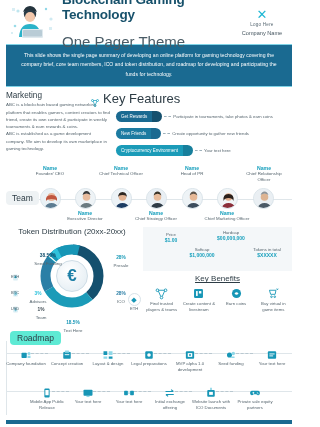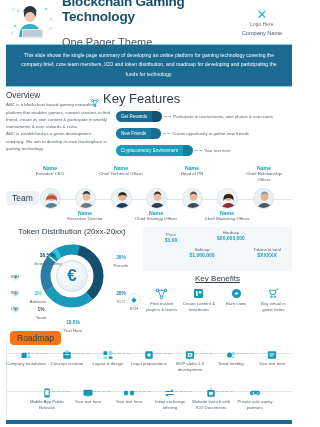--- a/index.html
+++ b/index.html
@@ -12,21 +12,21 @@
     overflow:hidden;
   }
   .page { position:relative; width:298px; height:427px; background:#fff; }
 
   
   .header { display:flex; align-items:center; padding:4px 8px 2px 6px; height:42px; }
   .hero-illus { width:52px; height:38px; position:relative; flex:0 0 52px; }
   .hero-illus svg { width:52px; height:38px; display:block; }
   .title-wrap { flex:1; padding-left:4px; }
   .title-main { font-size:13.5px; font-weight:bold; color:#17516b; letter-spacing:-0.2px; line-height:1.1; }
-  .title-sub { font-size:11px; color:#4a5c66; line-height:1.2; margin-top:11px; }
+  .title-sub { font-size:15px; color:#4a5c66; line-height:1.2; margin-top:11px; }
   .logo-box { width:56px; text-align:center; flex:0 0 56px; }
   .logo-mark { font-size:13px; color:#1fb7d4; line-height:1; }
   .logo-here { font-size:4.6px; color:#5b6b75; letter-spacing:.2px; margin-top:1px; }
   .company-name { font-size:5.6px; color:#45555f; margin-top:3px; }
 
   
   .banner {
     background:#1a6a91; color:#ffffff;
     margin:2px 6px 0 6px; padding:6px 10px 7px 10px;
     text-align:center; font-size:5.1px; line-height:1.85;
@@ -118,21 +118,21 @@
   .kb-title { font-size:8px; text-align:center; color:#2d3c45; margin:3px 0 3px 0;text-decoration:underline; }
   .kb-row { display:flex; justify-content:space-around; }
   .kb-item { width:34px; text-align:center; }
   .kb-ic { width:13px; height:13px; margin:0 auto 2px auto; color:#1796b6; }
   .kb-tx { font-size:4.3px; line-height:1.35; color:#55646d; }
 
   
   .roadmap { position:relative; margin-top:4px; height:98px; }
   .rm-badge {
     position:absolute; left:10px; top:0;
-    background:#f97316; border-radius:4px;
+    background:#5eead4; border-radius:4px;
     font-size:8.5px; color:#2d3c45; padding:2px 7px;
   }
   .rm-frame { position:absolute; left:6px; right:6px; top:10px; height:74px;
     border-left:1px solid #dfe6ea; }
   .rm-track { position:absolute; left:6px; right:6px; border-top:1px solid #dfe6ea; }
   .rm-item { position:absolute; width:40px; text-align:center; }
   .rm-ic { width:12px; height:12px; margin:0 auto 2px auto; color:#1796b6; }
   .rm-tx { font-size:4.3px; line-height:1.35; color:#55646d; }
   .rm-dashes { position:absolute; border-top:1px dashed #b9c8d0; }
 
@@ -169,21 +169,21 @@
       <div class="logo-mark">✕</div>
       <div class="logo-here">Logo Here</div>
       <div class="company-name">Company Name</div>
     </div>
   </div>
 
   <div class="banner">This slide shows the single page summary of developing an online platform for gaming technology covering the company brief, core team members, ICO and token distribution, and roadmap for developing and participating the funds for technology.</div>
 
   <div class="cols">
     <div class="col-left">
-      <div class="sec-h">Overview</div>
+      <div class="sec-h">Marketing</div>
       <div class="body-txt">ABC is a blockchain based gaming networking platform that enables gamers, content creators to find friend, create its own content &amp; participate in weekly tournaments &amp; earn rewards &amp; coins.</div>
       <div class="body-txt">ABC is established as a game development company. We aim to develop its own marketplace in gaming technology.</div>
     </div>
 
     <div class="col-right" style="position:relative;">
       <div class="kf-head">
         <span class="kf-icon">
           <svg viewBox="0 0 16 16" fill="none" stroke="#18a0bd" stroke-width="1.2">
             <circle cx="4" cy="4" r="1.6"></circle>
               <circle cx="12" cy="4" r="1.6"></circle>

